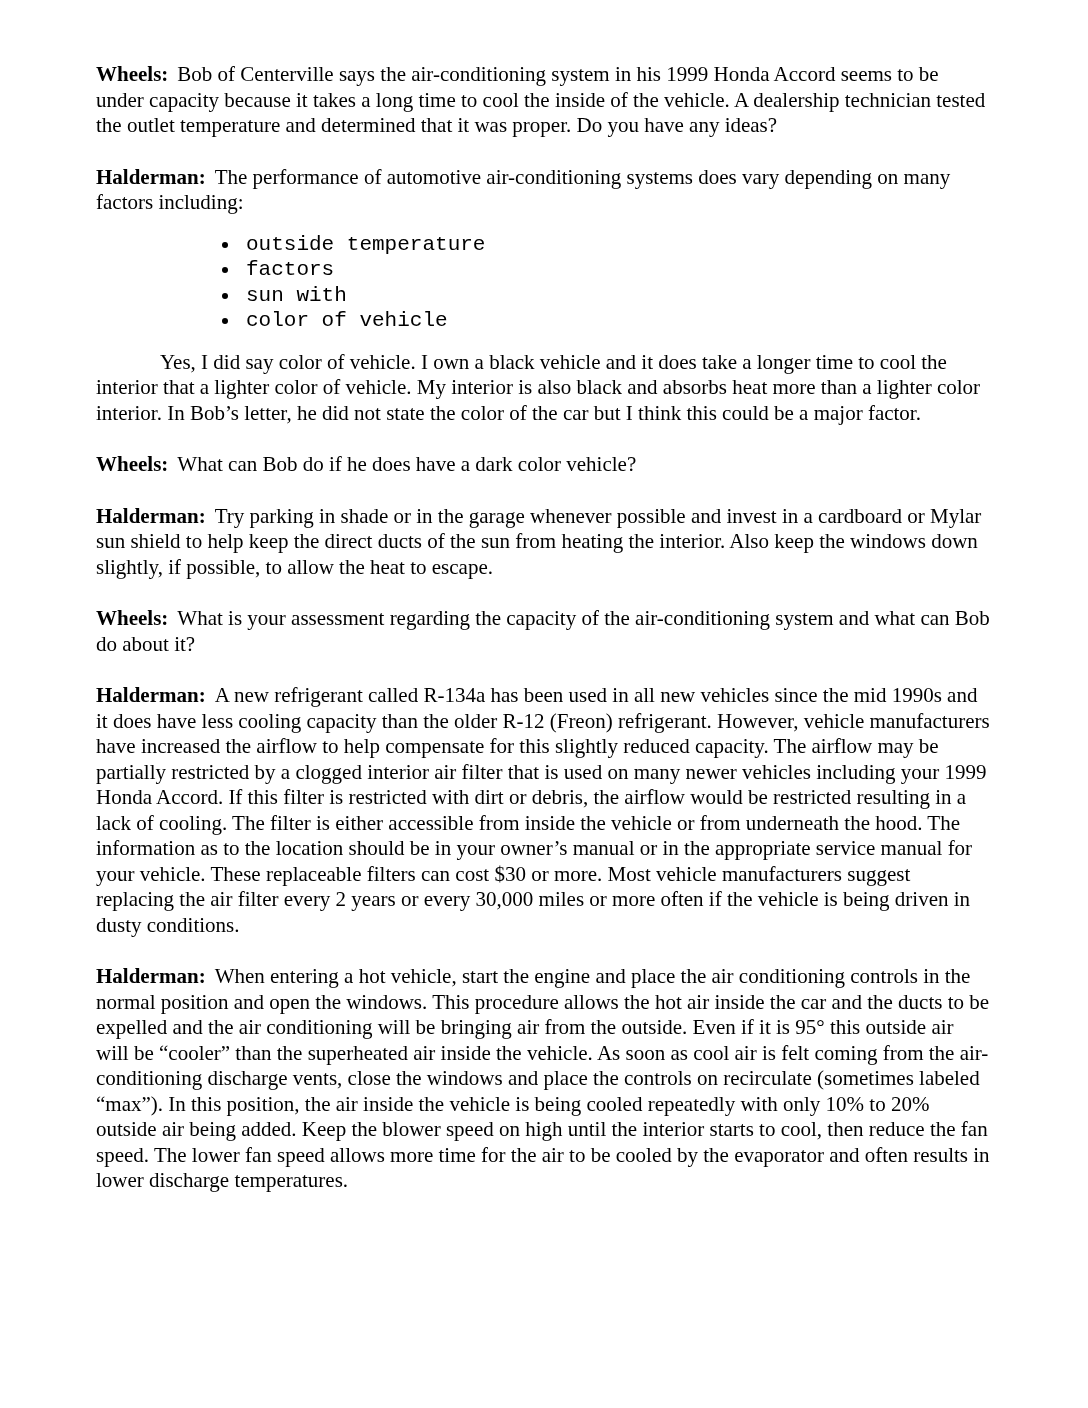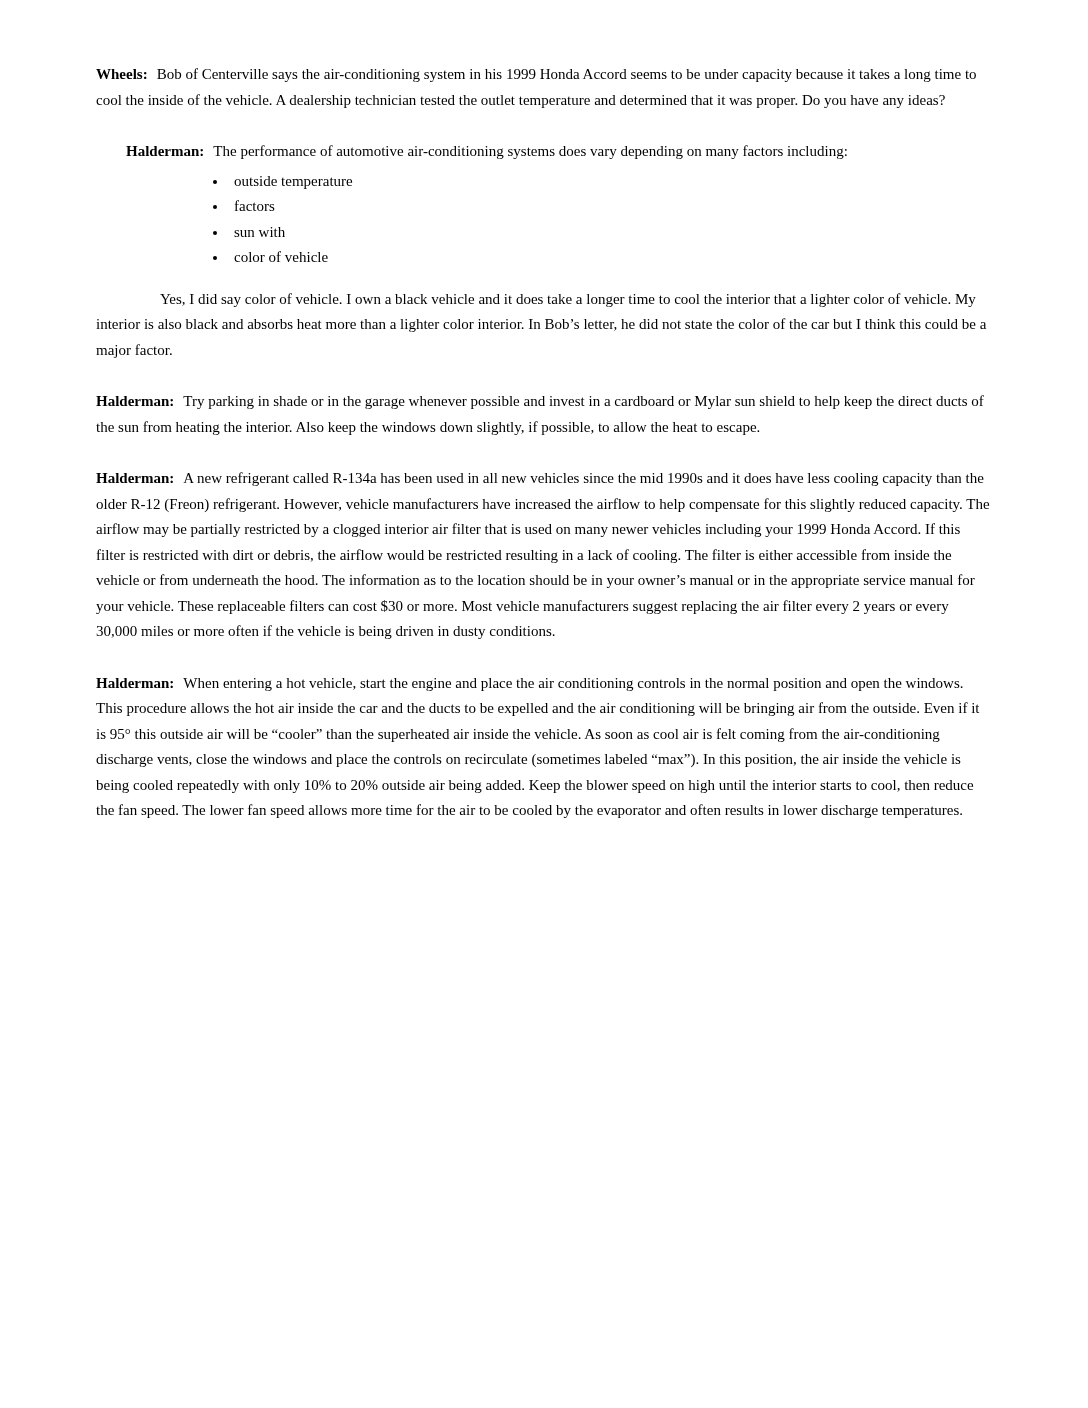--- a/index.html
+++ b/index.html
@@ -7,41 +7,41 @@
     padding: 0;
     background: #ffffff;
   }
   .page {
     width: 1088px;
     height: 1408px;
     background: #ffffff;
     box-sizing: border-box;
     padding: 62px 97px 40px 96px;
     font-family: "Liberation Serif", "DejaVu Serif", serif;
-    font-size: 15px;
+    font-size: 21px;
     line-height: 25.5px;
     color: #000000;
     overflow: hidden;
   }
   .para {
     margin: 0 0 26px 0;
     text-align: left;
   }
   .para.tight {
     margin-bottom: 0;
-    margin-left: 30px;
   }
   .spk {
     font-weight: bold;
     margin-right: 9px;
   }
   .bullets {
-    margin: 4px;
+    margin: 16px;
     padding: 0 0 0 128px;
     list-style-type: disc;
+    font-family: Liberation Mono, monospace;
   }
   .bullets li {
     padding-left: 6px;
   }
   .cont {
     text-indent: 64px;
     margin-top: 16px;
   }
 </style>
 </head>
@@ -55,22 +55,24 @@
 
   <ul class="bullets">
     <li>outside temperature</li>
     <li>factors</li>
     <li>sun with</li>
     <li>color of vehicle</li>
   </ul>
 
   <p class="para cont">Yes, I did say color of vehicle.  I own a black vehicle and it does take a longer time to cool the interior that a lighter color of vehicle.  My interior is also black and absorbs heat more than a lighter color interior.  In Bob’s letter, he did not state the color of the car but I think this could be a major factor.</p>
 
+  <p class="para"><b class="spk">Wheels:</b><span>What can Bob do if he does have a dark color vehicle?</span></p>
 
   <p class="para"><b class="spk">Halderman:</b><span>Try parking in shade or in the garage whenever possible and invest in a cardboard or Mylar sun shield to help keep the direct ducts of the sun from heating the interior.  Also keep the windows down slightly, if possible, to allow the heat to escape.</span></p>
 
+  <p class="para"><b class="spk">Wheels:</b><span>What is your assessment regarding the capacity of the air-conditioning system and what can Bob do about it?</span></p>
 
   <p class="para"><b class="spk">Halderman:</b><span>A new refrigerant called R-134a has been used in all new vehicles since the mid 1990s and it does have less cooling capacity than the older R-12 (Freon) refrigerant.  However, vehicle manufacturers have increased the airflow to help compensate for this slightly reduced capacity.  The airflow may be partially restricted by a clogged interior air filter that is used on many newer vehicles including your 1999 Honda Accord.  If this filter is restricted with dirt or debris, the airflow would be restricted resulting in a lack of cooling.  The filter is either accessible from inside the vehicle or from underneath the hood.  The information as to the location should be in your owner’s manual or in the appropriate service manual for your vehicle.  These replaceable filters can cost $30 or more.  Most vehicle manufacturers suggest replacing the air filter every 2 years or every 30,000 miles or more often if the vehicle is being driven in dusty conditions.</span></p>
 
 
   <p class="para"><b class="spk">Halderman:</b><span>When entering a hot vehicle, start the engine and place the air conditioning controls in the normal position and open the windows.  This procedure allows the hot air inside the car and the ducts to be expelled and the air conditioning will be bringing air from the outside.   Even if it is 95° this outside air will be “cooler” than the superheated air inside the vehicle.  As soon as cool air is felt coming from the air-conditioning discharge vents, close the windows and place the controls on recirculate (sometimes labeled “max”).  In this position, the air inside the vehicle is being cooled repeatedly with only 10% to 20% outside air being added.  Keep the blower speed on high until the interior starts to cool, then reduce the fan speed.  The lower fan speed allows more time for the air to be cooled by the evaporator and often results in lower discharge temperatures.</span></p>
 
 </div>
 
 </body></html>

